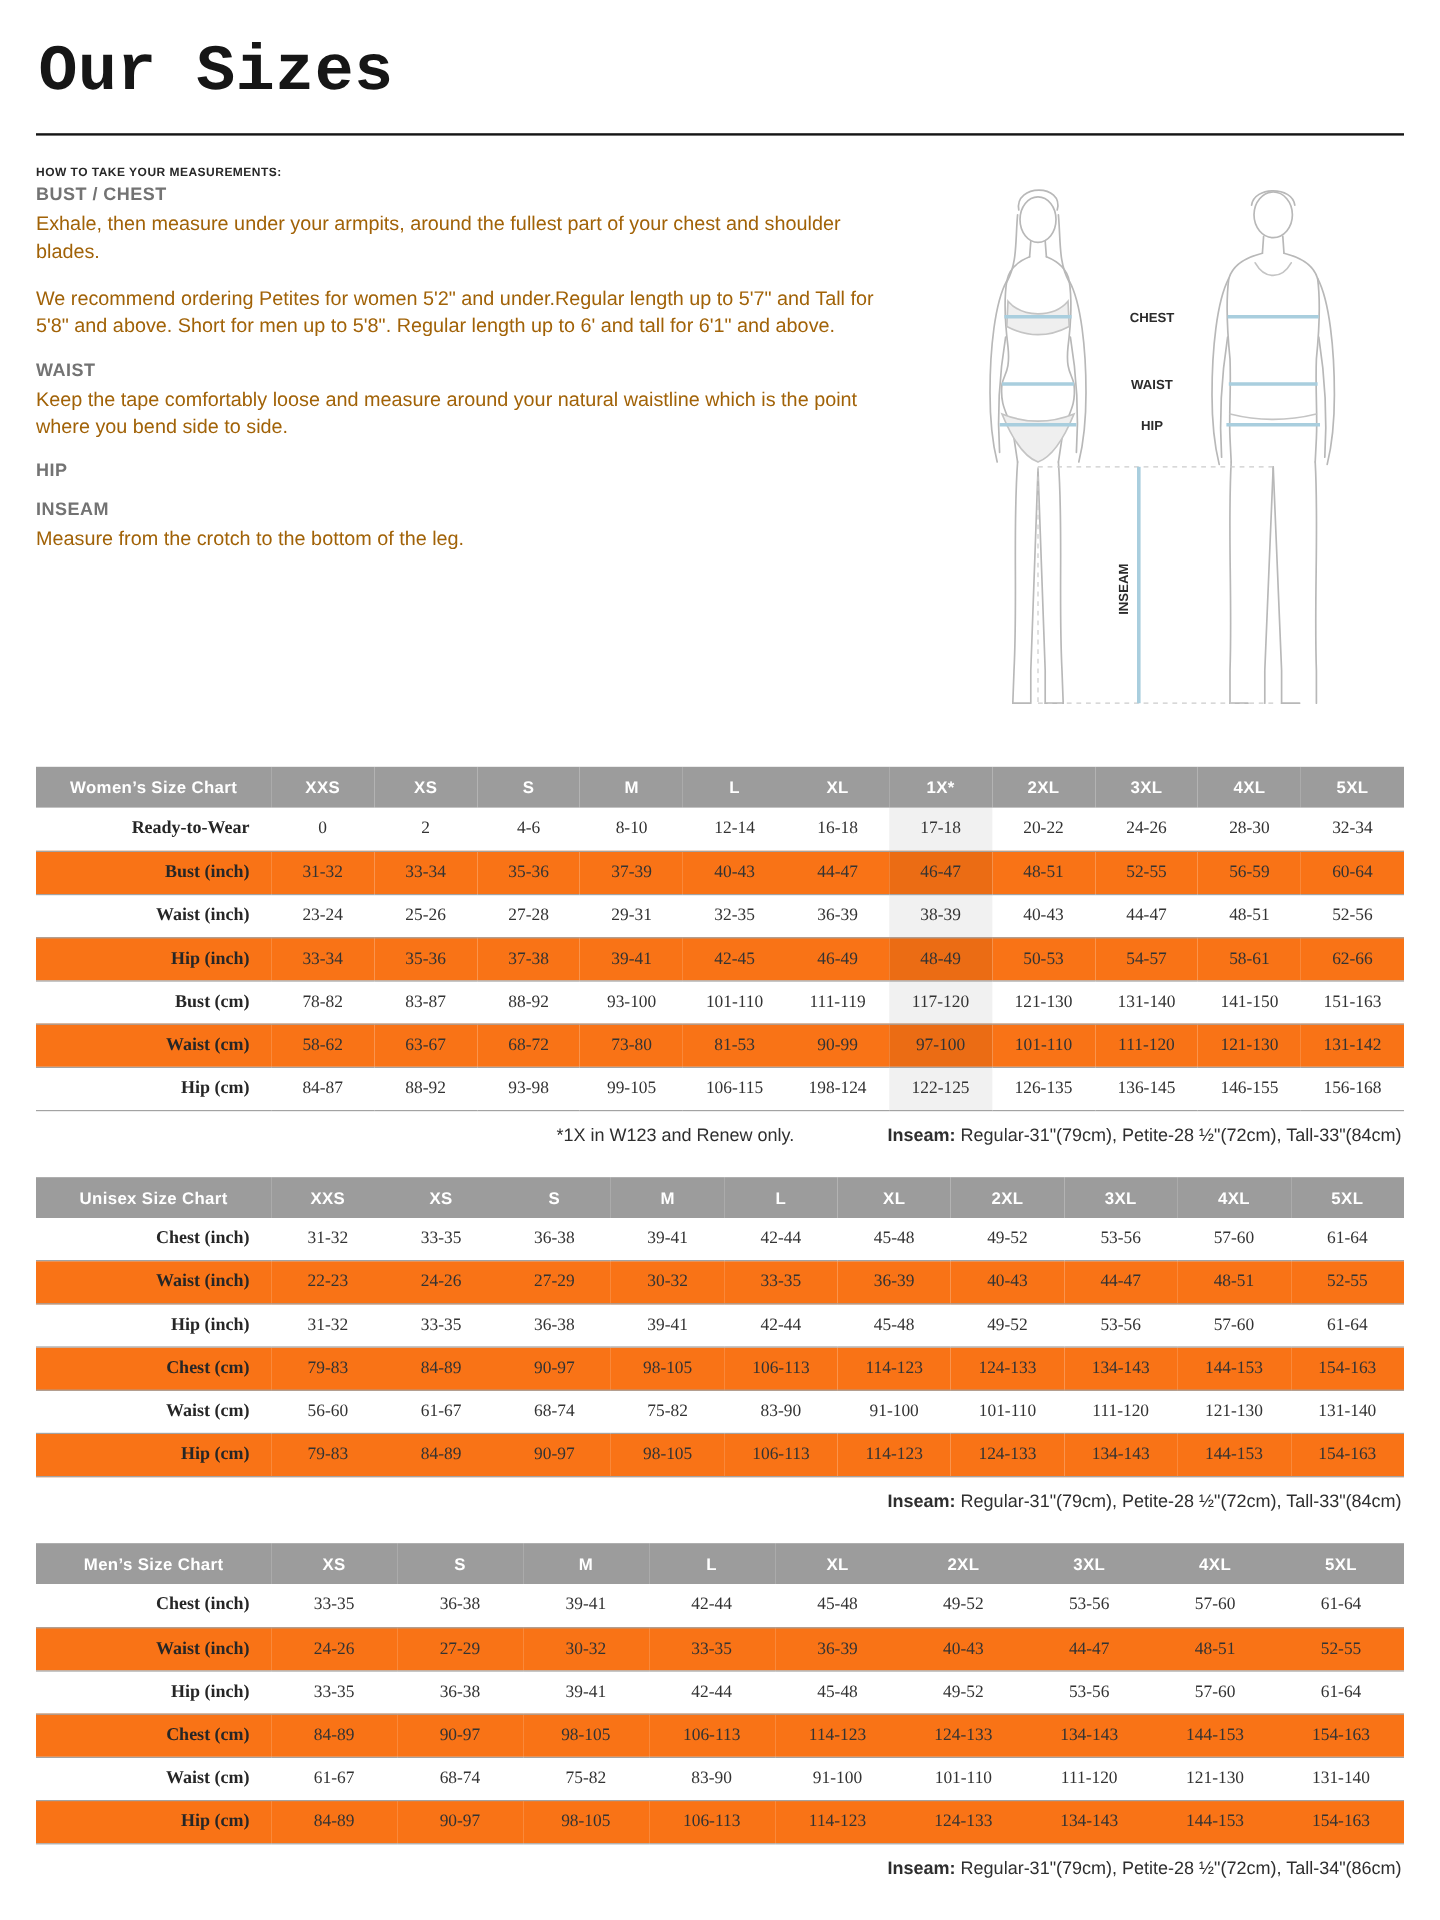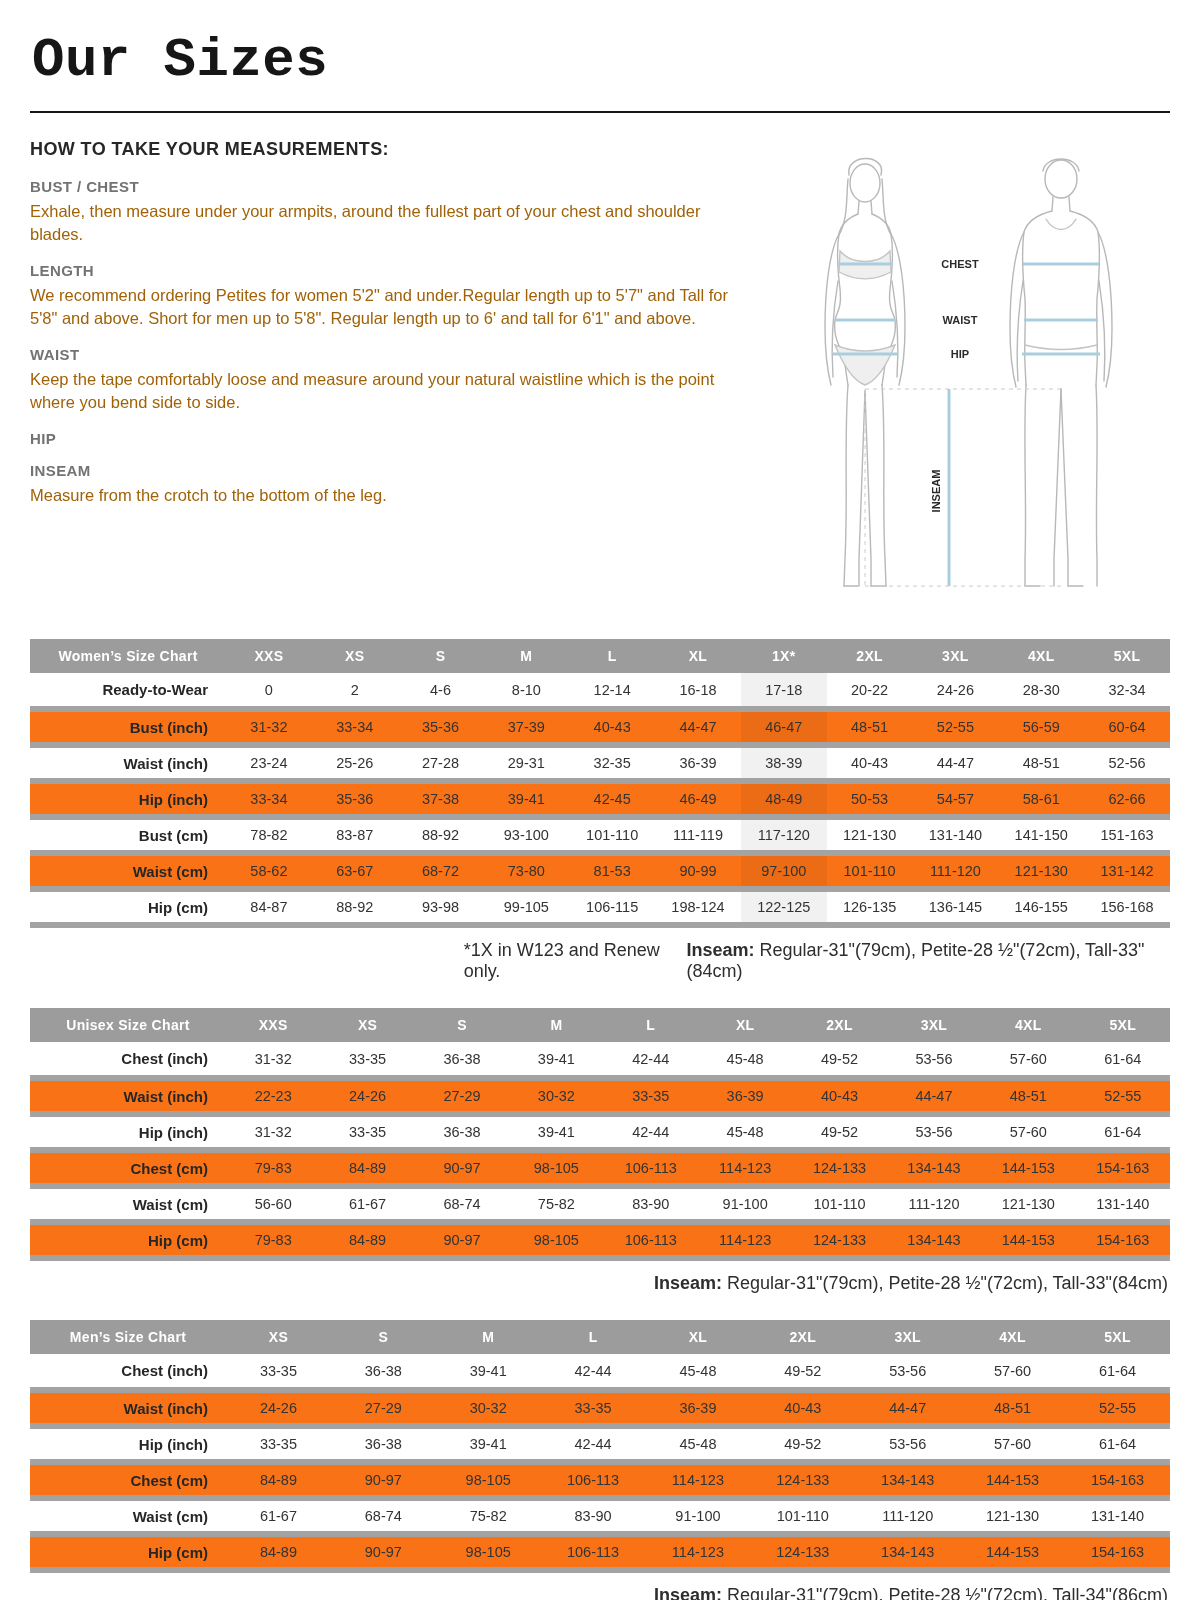--- a/index.html
+++ b/index.html
@@ -15,22 +15,22 @@
   .page-title {
     font-size:54px; font-weight:800; color:#161616;
     letter-spacing:0.5px; margin:4px 0 20px 2px;font-family:Liberation Mono, monospace;
   }
   .title-rule { border:none; border-top:2px solid #151515; margin:0 0 26px 0; }
 
   
   .top-section { display:flex; align-items:flex-start; }
   .instructions { width:730px; padding-right:20px; }
   .instr-heading {
-    font-size:18px; font-weight:bold; color:#272727;
-    letter-spacing:0.4px; margin-bottom:18px;
+    font-size:10px; font-weight:bold; color:#272727;
+    letter-spacing:0.4px; margin-bottom:4px;
   }
   .instr-block { margin-bottom:15px; }
   .instr-title {
     font-size:15px; font-weight:bold; color:#737373;
     letter-spacing:0.4px; margin-bottom:5px;
   }
   .instr-body { font-size:16.5px; line-height:1.42; color:#a16207; }
 
   .figure-wrap { flex:1; display:flex; justify-content:flex-end; }
   .figure-wrap svg { display:block; }
@@ -39,35 +39,35 @@
   .chart-section { margin-top:26px; }
   table.size-table {
     width:100%; border-collapse:collapse; table-layout:fixed;
   }
   table.size-table thead th {
     background:#9c9c9c; color:#ffffff;
     font-size:14px; font-weight:bold; letter-spacing:0.3px;
     height:34px; text-align:center; padding:0 6px;
   }
   table.size-table thead th.tname { width:196px; }
-  table.size-table tbody tr { border-bottom:6px solid #a3a3a3; }
+  table.size-table tbody tr { border-bottom:1px solid #a3a3a3;font-family:Liberation Serif, serif; }
   table.size-table tbody tr.even { background:#f97316; }
   table.size-table tbody th {
     width:196px; text-align:right; padding:0 18px 0 4px;
     font-size:15px; font-weight:bold; color:#262626; height:36px;
   }
   table.size-table tbody td {
     text-align:center; font-size:14.5px; color:#333333;
     height:36px; padding:0 3px;
   }
   table.size-table td.hl, table.size-table tbody th.hl { background:rgba(0,0,0,0.055); }
 
   .footnote {
     display:flex; align-items:baseline;
-    margin:12px 2px 24px 2px; font-size:18px; color:#2e2e2e;
+    margin:12px 2px 24px 2px; font-size:15px; color:#2e2e2e;
   }
   .fn-left { margin-left:38%; }
   .fn-right { margin-left:auto; }
   .fn-right b { font-weight:bold; }
 </style>
 </head>
 <body>
 
 <div class="page">
 
@@ -76,21 +76,20 @@
 
   <div class="top-section">
     <div class="instructions">
       <div class="instr-heading">HOW TO TAKE YOUR MEASUREMENTS:</div>
 
       <div class="instr-block">
         <div class="instr-title">BUST / CHEST</div>
         <div class="instr-body">Exhale, then measure under your armpits, around the fullest part of your chest and shoulder blades.</div>
       </div>
       <div class="instr-block">
-        <div class="instr-title">LENGTH</div>
         <div class="instr-body">We recommend ordering Petites for women 5'2" and under.Regular length up to 5'7" and Tall for 5'8" and above. Short for men up to 5'8". Regular length up to 6' and tall for 6'1" and above.</div>
       </div>
       <div class="instr-block">
         <div class="instr-title">WAIST</div>
         <div class="instr-body">Keep the tape comfortably loose and measure around your natural waistline which is the point where you bend side to side.</div>
       </div>
       <div class="instr-block">
         <div class="instr-title">HIP</div>
       </div>
       <div class="instr-block">

